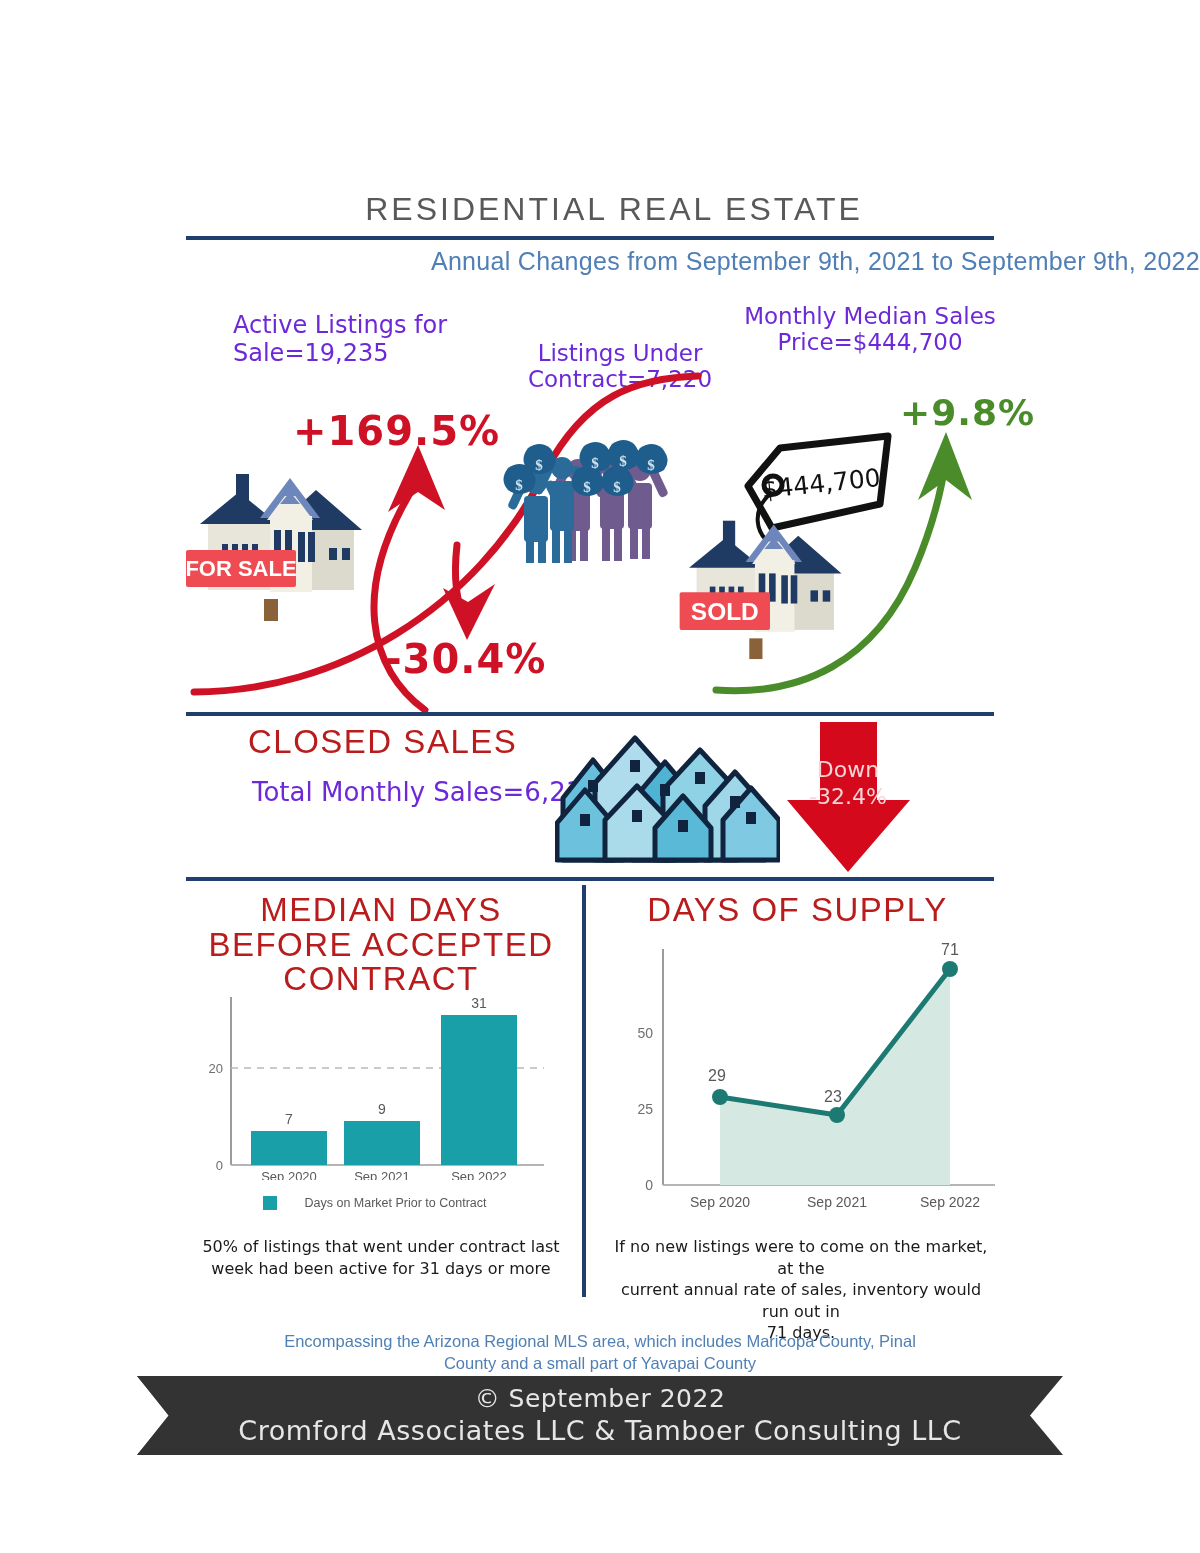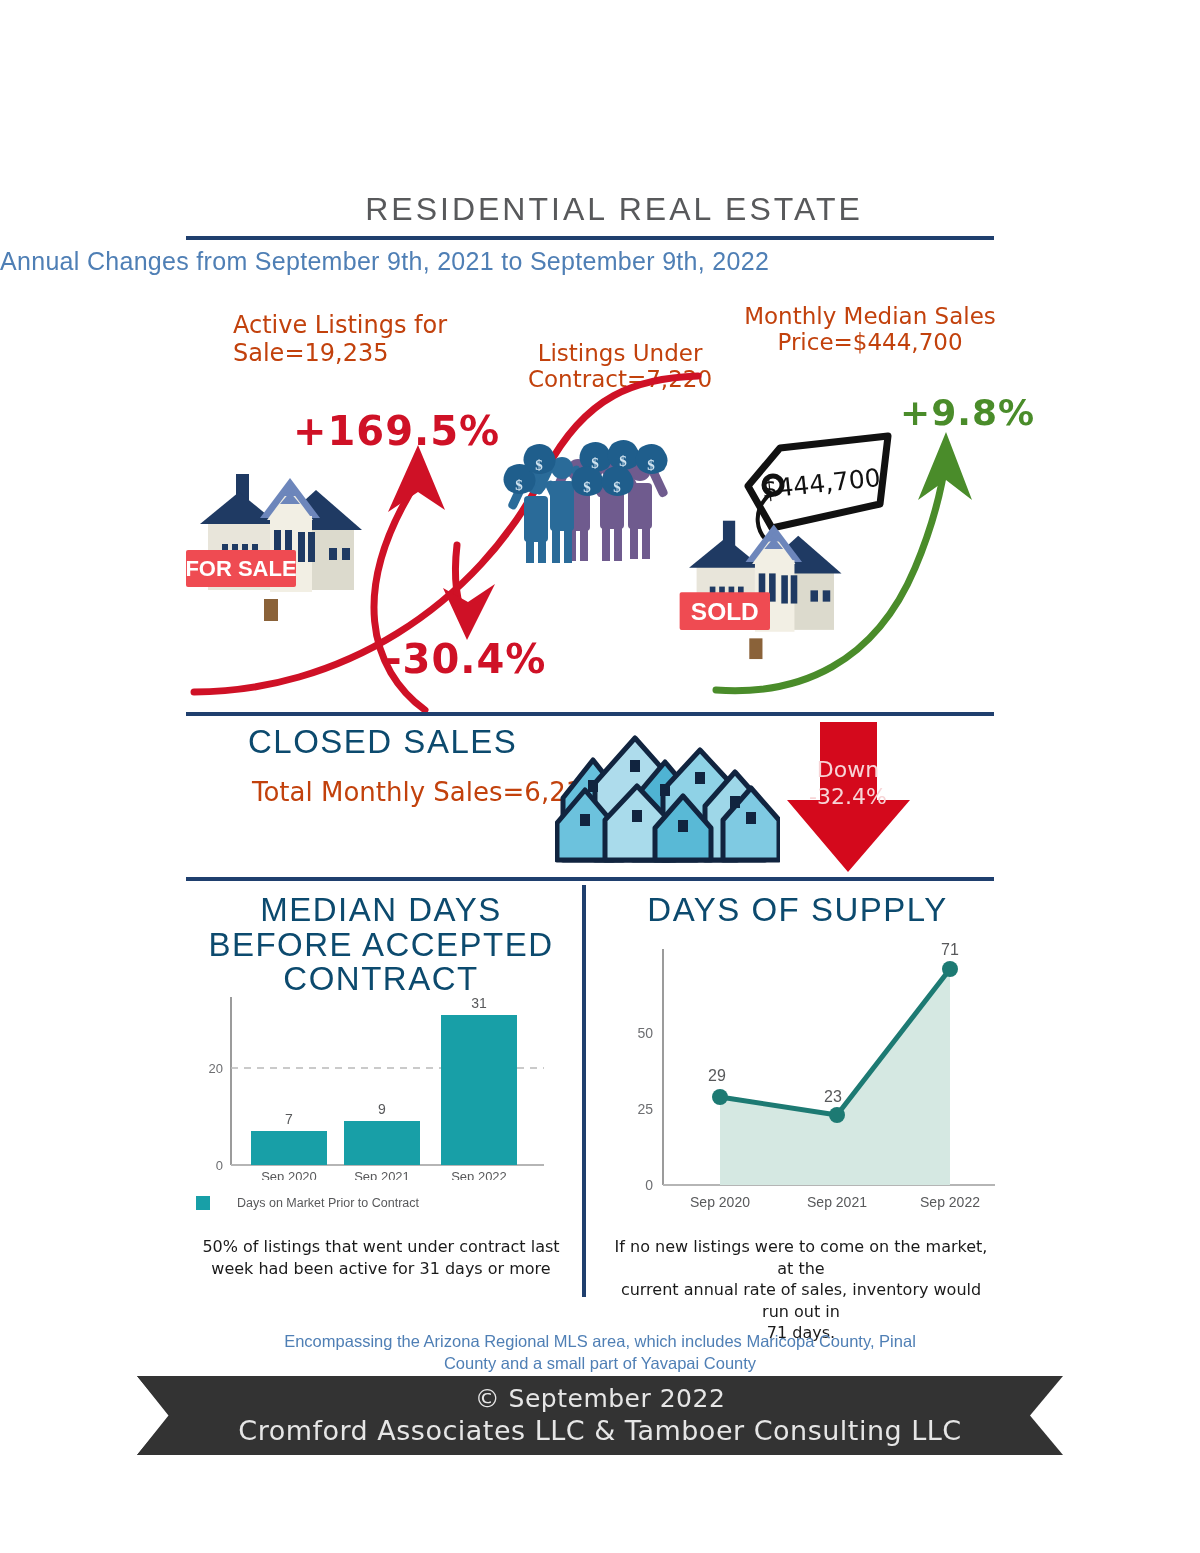--- a/index.html
+++ b/index.html
@@ -25,30 +25,30 @@
     text-align: center;
     font-size: 32px; font-weight: 300; letter-spacing: 3px;
     color: #58595b; line-height: 1;
   }
   .hr-navy {
     position: absolute; left: 186px; width: 808px; height: 4px;
     background: #1f3f6e;
   }
   .subtitle-blue {
     position: absolute; top: 247px; left: 0; width: 1200px;
-    text-align: left;
+    text-align: right;
     font-size: 25px; font-weight: 400; letter-spacing: 0.3px;
     color: #4f7fb5;
   }
 
   
   .hand {
     font-family: "DejaVu Sans", sans-serif;
     font-weight: 400;
-    color: #c2410c;
+    color: #6d28d9;
     line-height: 1.15;
   }
   .hand-num {
     font-family: "DejaVu Sans", sans-serif;
     font-weight: 700;
     letter-spacing: 1px;
   }
 
   .lbl-active {
     position: absolute; top: 312px; left: 233px;
@@ -84,27 +84,27 @@
     font-size: 38px; font-weight: 300; letter-spacing: 2px; color: #58595b;
   }
   .sec2-sub {
     position: absolute; top: 778px; left: 252px;
     font-size: 26px;
   }
 
   
   .chart-title {
     font-size: 33px; font-weight: 300; letter-spacing: 1.5px;
-    color: #0c4a6e; text-align: center; line-height: 1.05;
+    color: #b91c1c; text-align: center; line-height: 1.05;
   }
   .ct-left { position: absolute; top: 893px; left: 186px; width: 390px; }
   .ct-right { position: absolute; top: 893px; left: 600px; width: 395px; }
   .legend-row {
-    position: absolute; top: 1196px; left: 196px; width: 390px;
-    display: flex; align-items: center; justify-content: flex-start; gap: 27px;
+    position: absolute; top: 1196px; left: 180px; width: 390px;
+    display: flex; align-items: center; justify-content: center; gap: 27px;
   }
   .legend-swatch { width: 14px; height: 14px; background: #189fa7; }
   .legend-text { font-size: 12.5px; color: #58595b; }
 
   .foot-note {
     position: absolute;
     font-family: "DejaVu Sans", sans-serif;
     font-size: 16px; color: #1a1a1a; text-align: center;
     line-height: 1.35; white-space: pre-line;
   }

